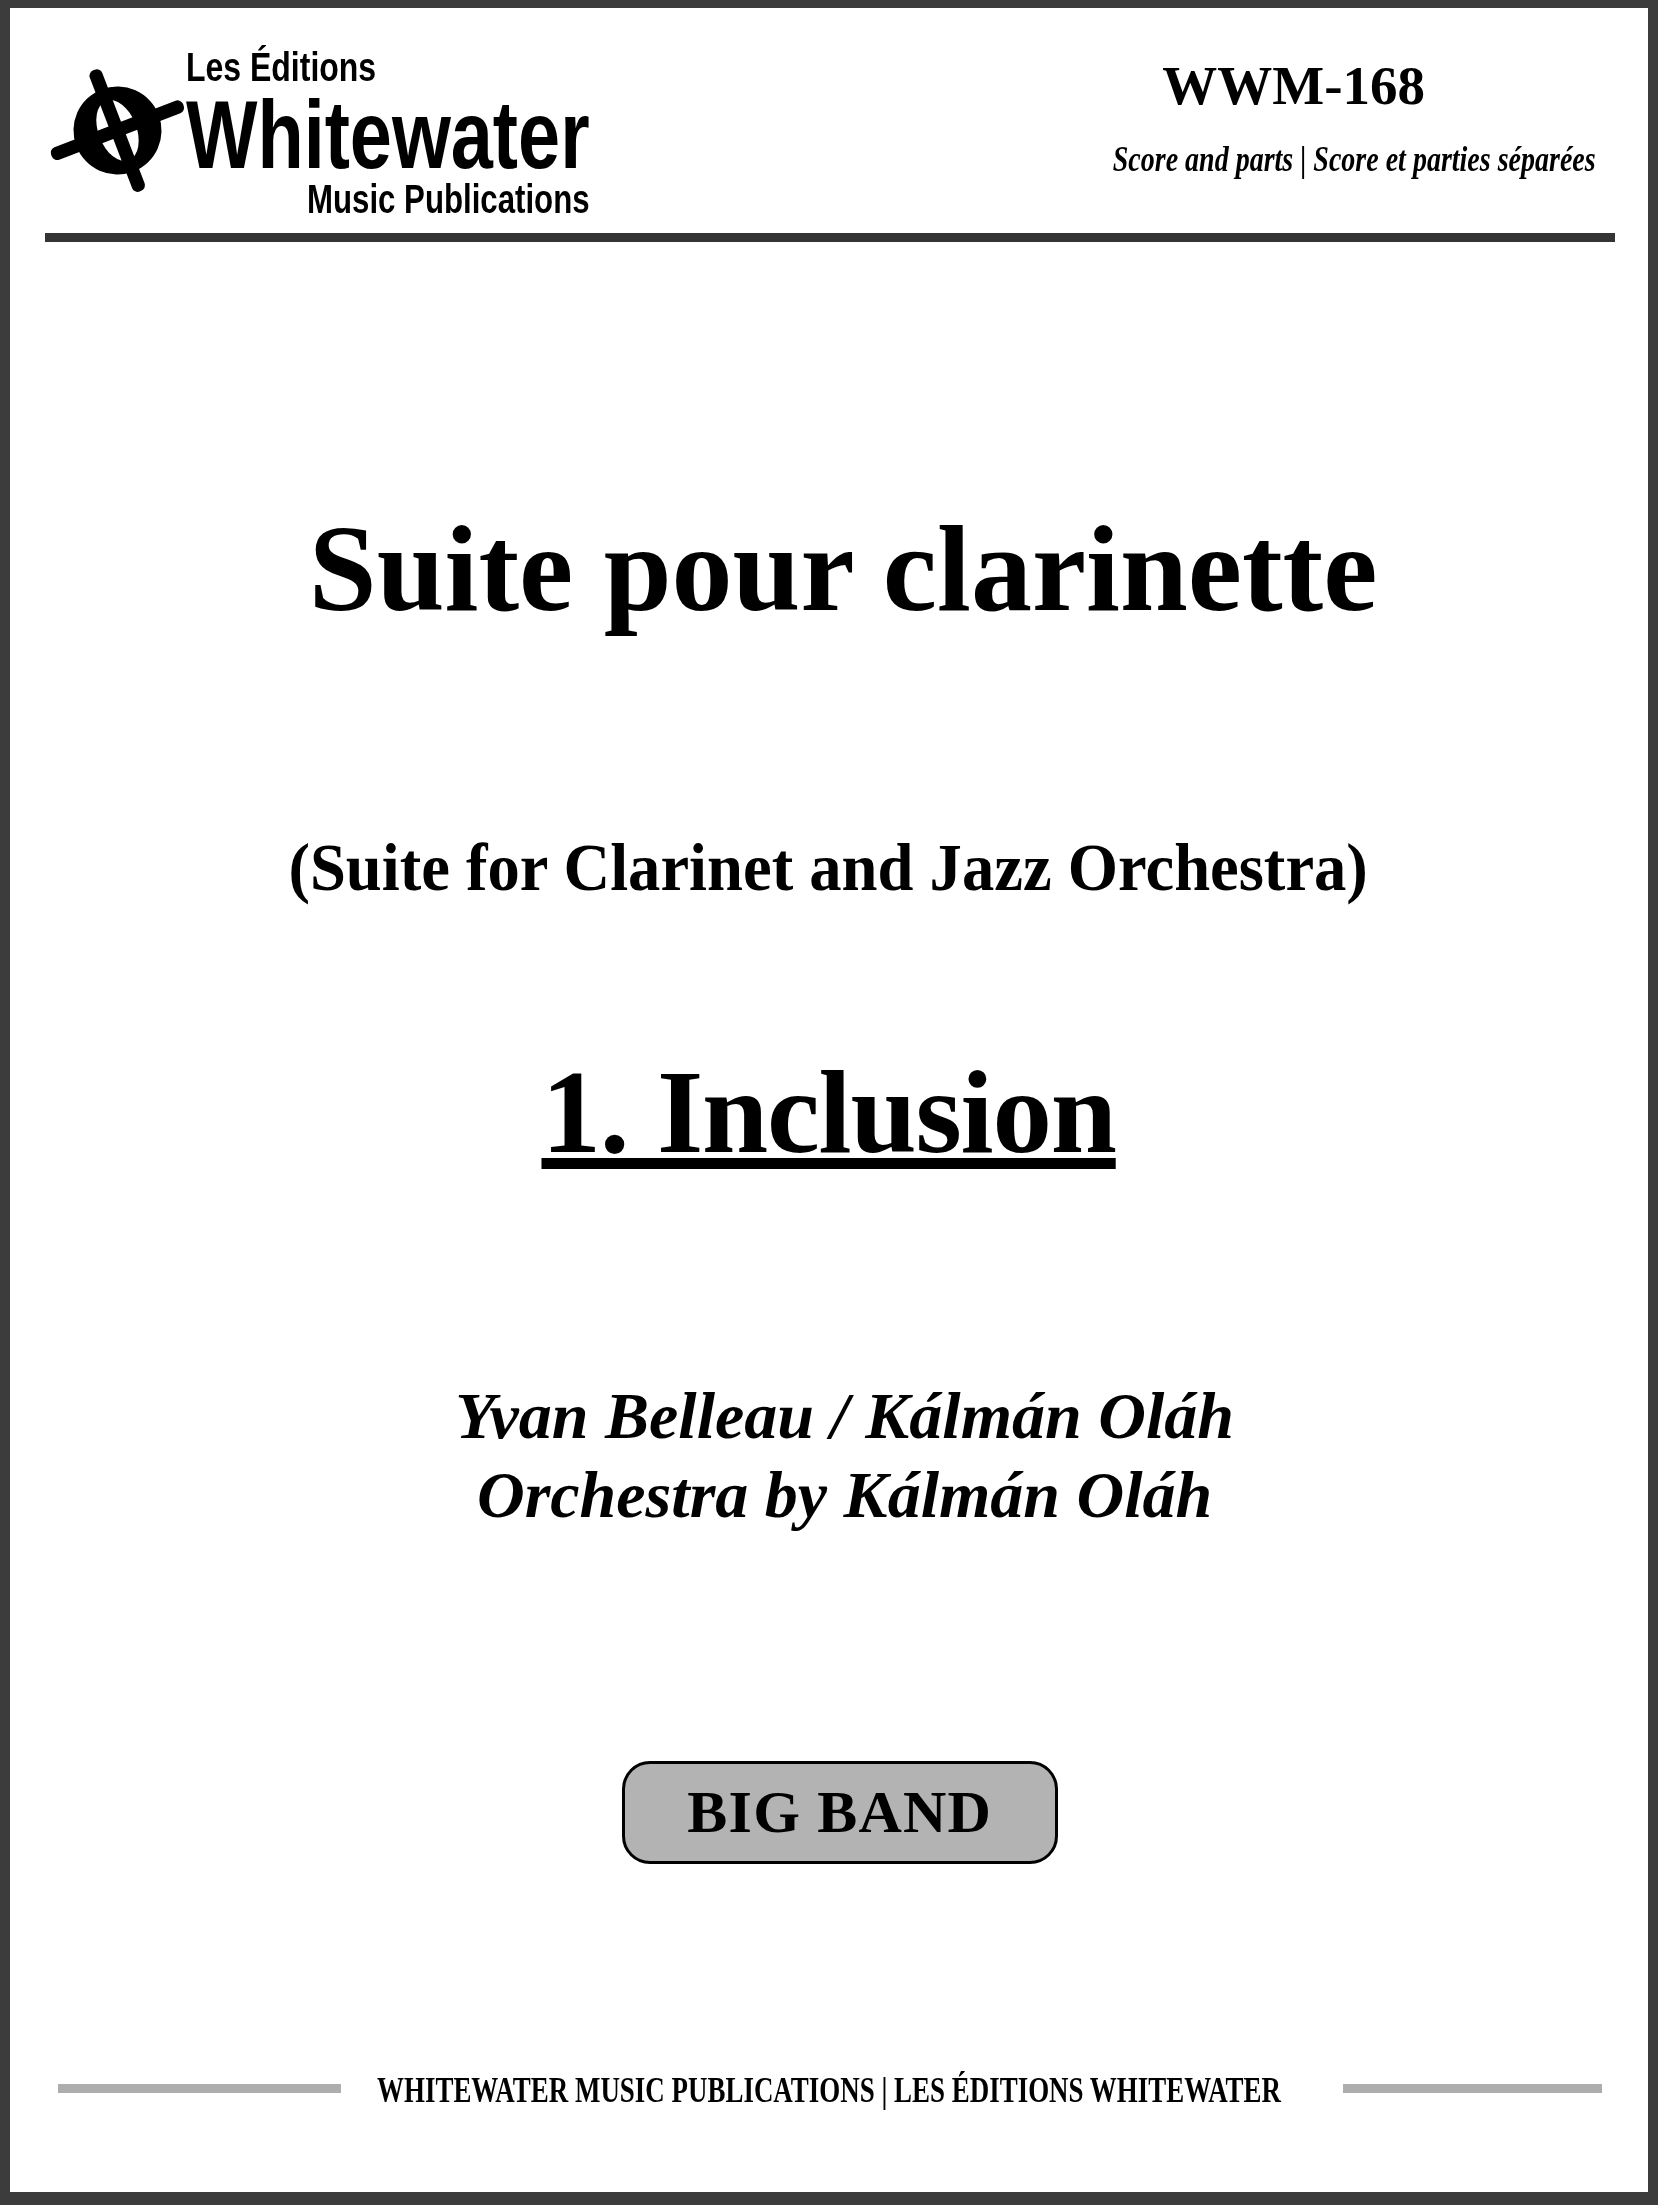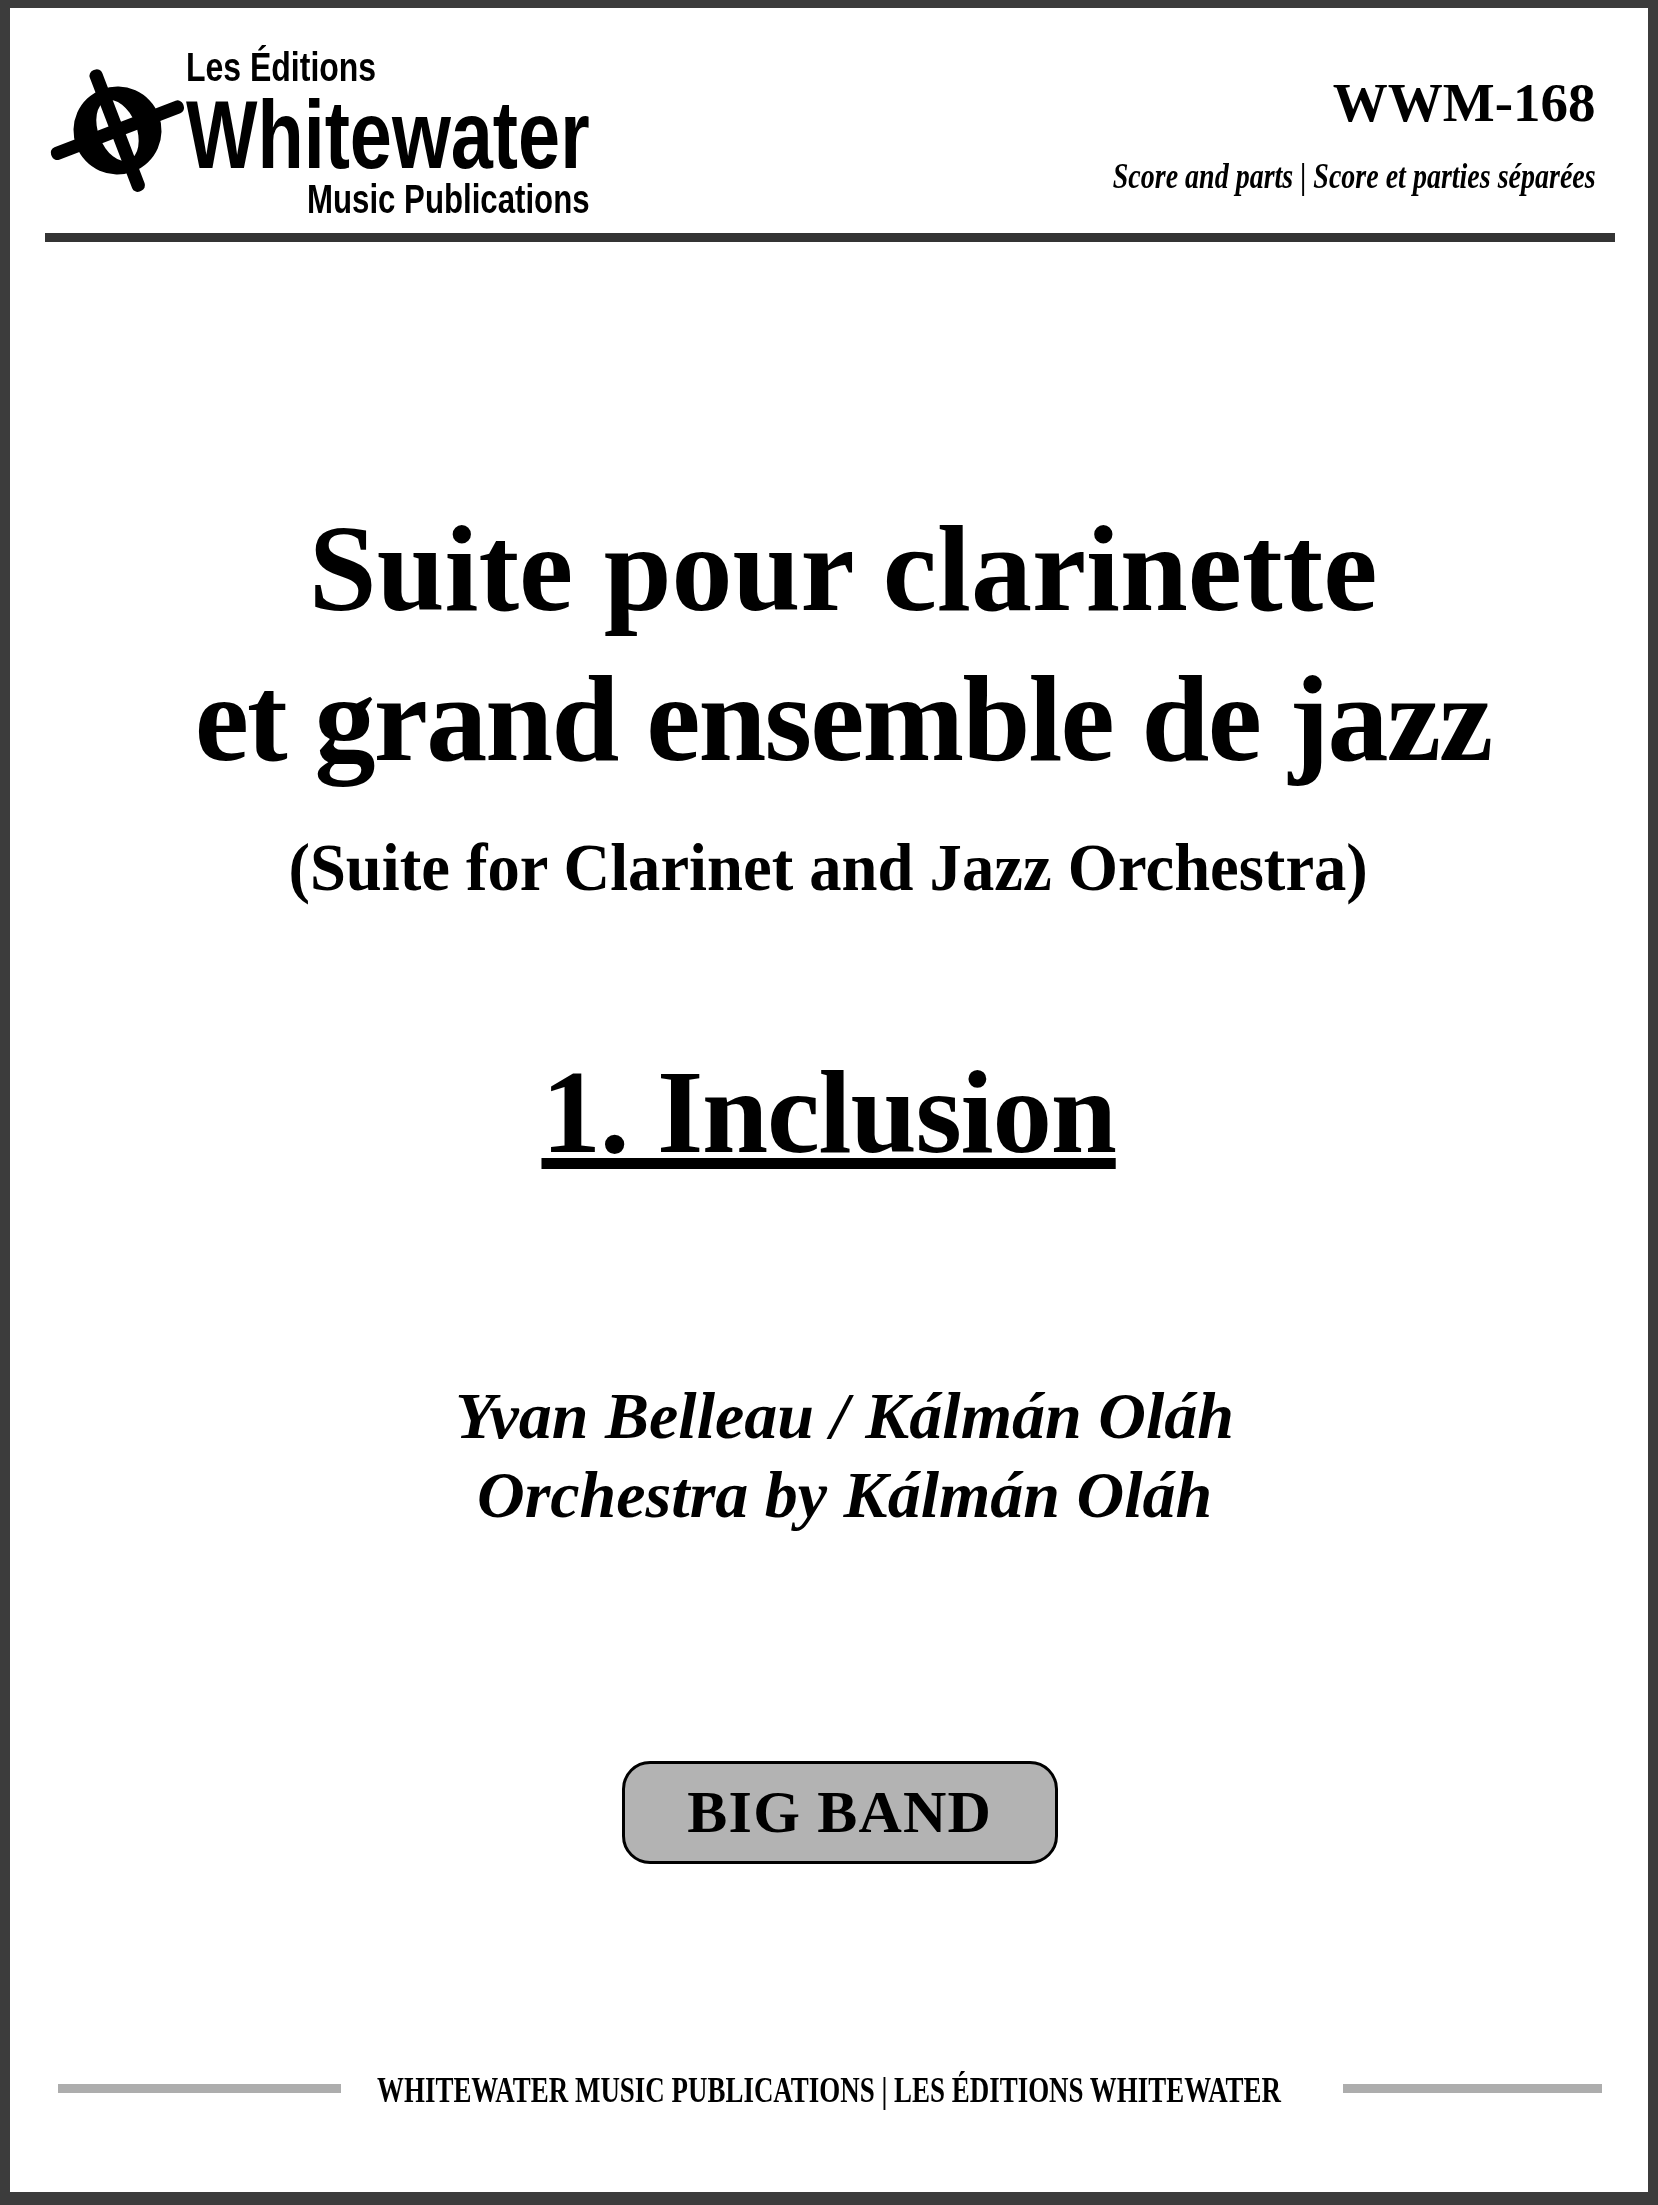--- a/index.html
+++ b/index.html
@@ -46,22 +46,22 @@
     font-weight: 700;
     white-space: nowrap;
     line-height: 1;
   }
   .logo-line1 { font-size: 41px; line-height: 1.05; }
   .logo-line2 { font-size: 97px; line-height: 0.95; }
   .logo-line3 { font-size: 40px; line-height: 1.0; margin-top: -2.4px; align-self: flex-end; }
 
   .catalog {
     position: absolute;
-    right: 52px; top: 67px;
-    text-align: right;
+    right: 52px; top: 50px;
+    text-align: center;
     white-space: nowrap;
   }
   .catalog-number {
     font-size: 55px;
     font-weight: 700;
     line-height: 1;
   }
   .edition-note {
     margin-top: 29px;
     font-size: 35px;
@@ -195,21 +195,20 @@
 
   <div class="catalog">
     <div class="catalog-number">WWM-168</div>
     <div class="edition-note">Score and parts | Score et parties séparées</div>
   </div>
 
   <div class="header-rule"></div>
 
   <h1 class="main-title">
     <div class="t1">Suite pour clarinette</div>
-    <div class="t2">et grand ensemble de jazz</div>
   </h1>
 
   <div class="subtitle">
     <span>(Suite for Clarinet and Jazz Orchestra)</span>
   </div>
 
   <h2 class="movement-title">1. Inclusion</h2>
 
   <div class="credits">
     <div>Yvan Belleau / Kálmán Oláh</div>

